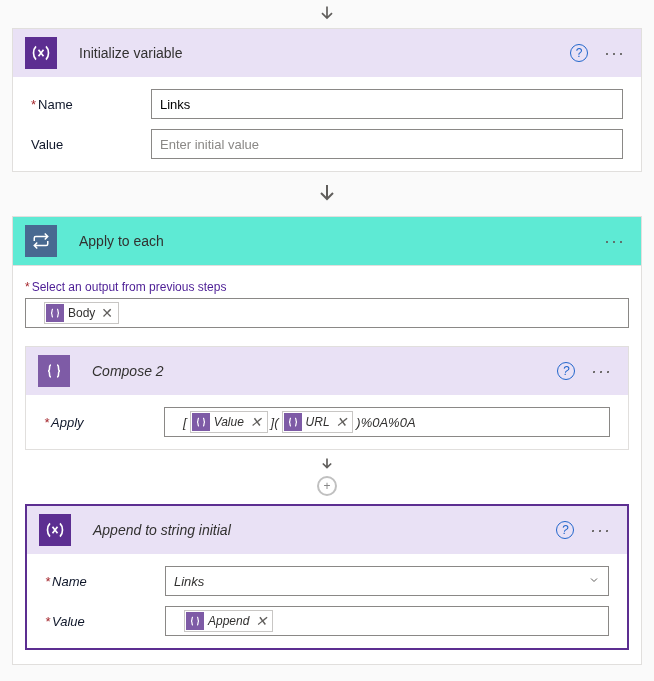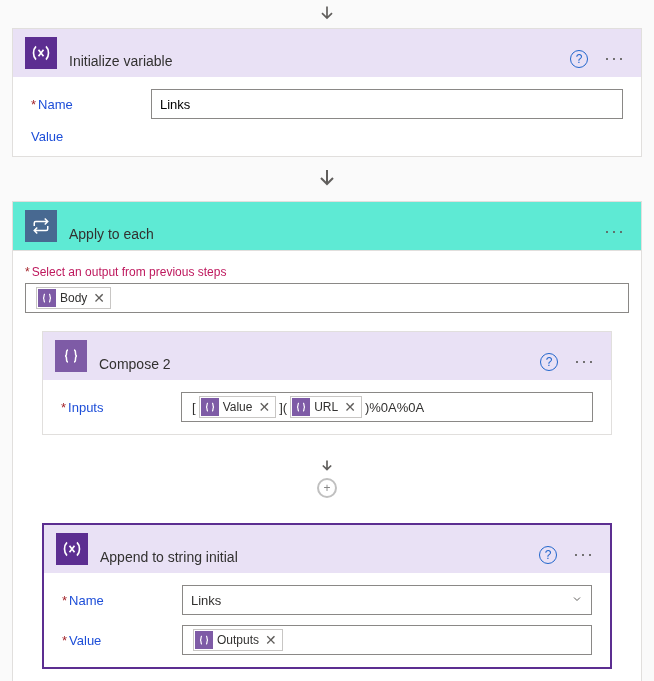--- a/index.html
+++ b/index.html
@@ -19,23 +19,23 @@
     }
     .arrow-svg { width: 20px; height: 20px; }
     .arrow-large { width: 24px; height: 24px; }
     .card {
       background: #fff;
       border: 1px solid #e1dfdd;
       margin: 0 12px;
     }
     .card-header {
       display: flex;
-      align-items: flex-end;
+      align-items: center;
       padding: 8px 12px;
-      gap: 12px;
+      gap: 22px;
     }
     .card-header-purple-light { background: #e9e1f5; }
     .card-header-blue-light { background: #5eead4; }
     .card-icon {
       width: 32px;
       height: 32px;
       display: flex;
       align-items: center;
       justify-content: center;
       color: #fff;
@@ -68,21 +68,21 @@
     .card-body { padding: 12px 18px; background: #fff; }
     .field-row {
       display: flex;
       align-items: center;
       margin-bottom: 10px;
     }
     .field-row:last-child { margin-bottom: 0; }
     .field-label {
       width: 120px;
       font-size: 13px;
-      color: #1d4ed8;
+      color: #0f172a;
     }
     .required::before {
       content: "*";
       color: #a4262c;
       margin-right: 2px;
     }
     .field-input {
       flex: 1;
       border: 1px solid #8a8886;
       padding: 5px 8px;
@@ -103,21 +103,21 @@
       cursor: pointer;
     }
     .chevron { color: #605e5c; }
     .token-input {
       flex: 1;
       display: flex;
       align-items: center;
       flex-wrap: wrap;
       gap: 3px;
       border: 1px solid #8a8886;
-      padding: 3px 10px;
+      padding: 3px 18px;
       min-height: 30px;
       background: #fff;
       font-size: 13px;
     }
     .token {
       display: inline-flex;
       align-items: center;
       gap: 4px;
       padding: 1px 3px 1px 1px;
       border: 1px solid #c8c6c4;
@@ -142,24 +142,24 @@
     .literal { color: #323130; }
     .outer-body {
       padding: 14px 12px;
       background: #fff;
       border: 1px solid #e1dfdd;
       border-top: none;
       margin: 0 12px;
     }
     .inner-label {
       font-size: 12px;
-      color: #be185d;
+      color: #4c1d95;
       margin-bottom: 4px;
     }
-    .nested-card { margin: 17px; }
+    .nested-card { margin: 0; font-style: italic; }
     .plus-circle {
       display: flex;
       justify-content: center;
       position: relative;
       height: 20px;
     }
     .plus-btn {
       width: 20px; height: 20px;
       border: 2px solid #c0c0c0;
       border-radius: 50%;
@@ -202,20 +202,21 @@
         <div class="ellipsis">···</div>
       </div>
     </div>
     <div class="card-body">
       <div class="field-row">
         <div class="field-label required">Name</div>
         <input class="field-input" value="Links" style="">
       </div>
       <div class="field-row">
         <div class="field-label">Value</div>
+        <input class="field-input" placeholder="Enter initial value" style="">
       </div>
     </div>
   </div>
 
   <div class="arrow-down" style="padding:10px 0;">
     <svg class="arrow-large" viewBox="0 0 24 24" fill="none" stroke="currentColor" stroke-width="2">
         <path d="M12 3v14M6 11l6 6 6-6"></path>
       </svg>
   </div>
 
@@ -255,21 +256,21 @@
             </svg>
         </div>
         <div class="card-title">Compose 2</div>
         <div class="card-actions">
           <div class="help-icon">?</div>
           <div class="ellipsis">···</div>
         </div>
       </div>
       <div class="card-body">
         <div class="field-row">
-          <div class="field-label required">Inputs</div>
+          <div class="field-label required">Apply</div>
           <div class="token-input">
             <span class="literal">[</span>
             <span class="token">
               <span class="token-icon">
                 <svg width="12" height="12" viewBox="0 0 24 24" fill="none" stroke="white" stroke-width="2.5">
                     <path d="M8 4c-2 0-2 2-2 4s0 4-2 4c2 0 2 2 2 4s0 4 2 4M16 4c2 0 2 2 2 4s0 4 2 4c-2 0-2 2-2 4s0 4-2 4"></path>
                   </svg>
               </span>
               <span>Value</span>
               <span class="token-x">✕</span>
@@ -327,21 +328,21 @@
         </div>
         <div class="field-row">
           <div class="field-label required">Value</div>
           <div class="token-input">
             <span class="token">
               <span class="token-icon">
                 <svg width="12" height="12" viewBox="0 0 24 24" fill="none" stroke="white" stroke-width="2.5">
                     <path d="M8 4c-2 0-2 2-2 4s0 4-2 4c2 0 2 2 2 4s0 4 2 4M16 4c2 0 2 2 2 4s0 4 2 4c-2 0-2 2-2 4s0 4-2 4"></path>
                   </svg>
               </span>
-              <span>Outputs</span>
+              <span>Append</span>
               <span class="token-x">✕</span>
             </span>
           </div>
         </div>
       </div>
     </div>
 
   </div>
 
 </div>

